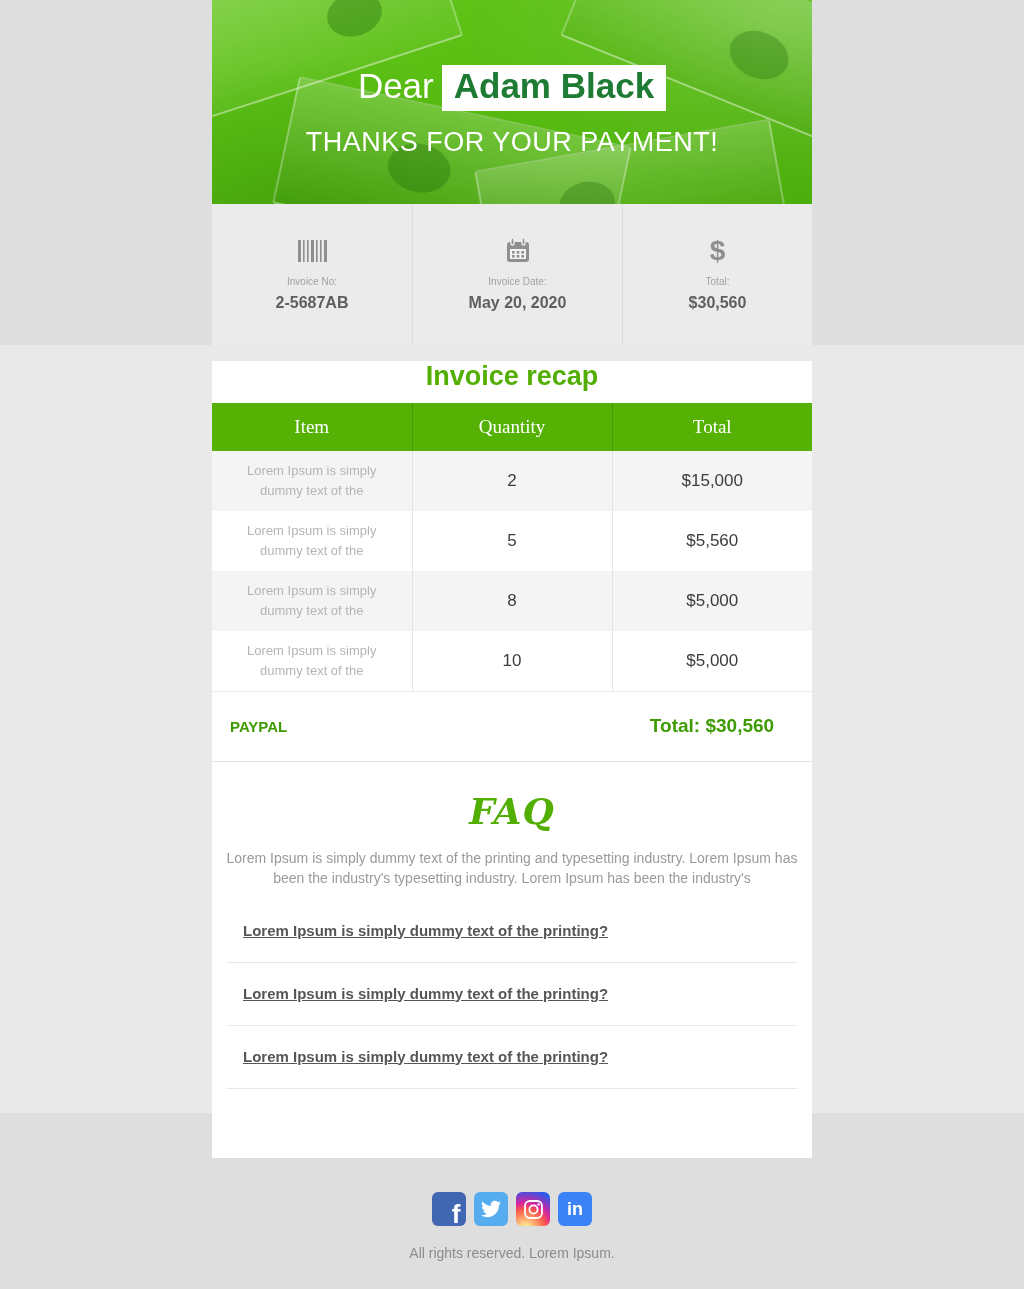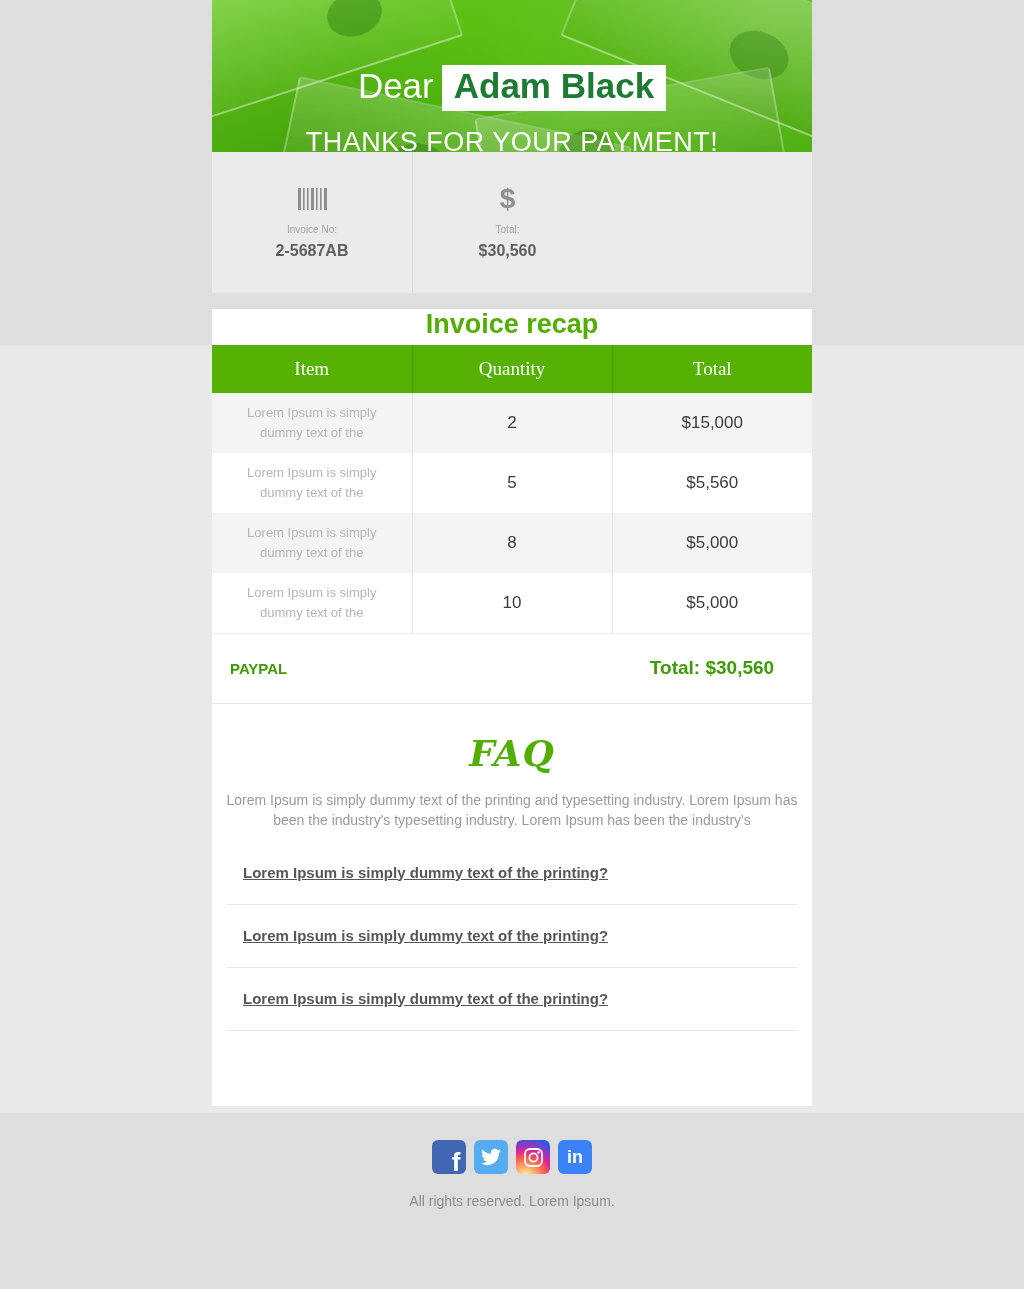--- a/index.html
+++ b/index.html
@@ -12,21 +12,21 @@
     overflow:hidden;
   }
   .band-middle {
     position:absolute; left:0; top:345px; width:1024px; height:768px;
     background:#e9e9e9; z-index:0;
   }
   .email { position:relative; z-index:1; width:600px; margin:0 auto; }
 
   
   .hero {
-    height:152px; position:relative; overflow:hidden; text-align:center;
+    height:204px; position:relative; overflow:hidden; text-align:center;
     background:
       radial-gradient(ellipse 420px 240px at 15% 110%, rgba(20,90,0,0.25), transparent 70%),
       radial-gradient(ellipse 420px 240px at 92% 10%, rgba(255,255,255,0.14), transparent 70%),
       linear-gradient(160deg, #64c61c 0%, #58bd11 45%, #4cae0c 100%);
   }
   .bill { position:absolute; border:2px solid rgba(255,255,255,0.28); border-radius:3px; }
   .bill-a {
     width:300px; height:120px; left:-60px; top:-35px; transform:rotate(-18deg);
     background: radial-gradient(ellipse 46px 36px at 68% 55%, rgba(25,100,5,0.35) 60%, transparent 61%),
                 linear-gradient(180deg, rgba(255,255,255,0.22), rgba(255,255,255,0.04));
@@ -63,21 +63,21 @@
   .meta-col:first-child { border-left:none; }
   .meta-col-1 { width:200px; } .meta-col-2 { width:210px; } .meta-col-3 { width:190px; }
   .meta-icon { height:28px; display:flex; align-items:center; justify-content:center; color:#8f8f8f; }
   .dollar-glyph { font-size:28px; font-weight:bold; color:#8f8f8f; line-height:28px; }
   .meta-label { margin-top:11px; font-size:10px; color:#a2a2a2; }
   .meta-value { margin-top:7px; font-size:16px; font-weight:bold; color:#5f5f5f; }
 
   
   .content { background:#ffffff; height:797px; padding-bottom:55px; }
   .recap-title {
-    margin:16px 0 5px; text-align:center;
+    margin:16px 0 11px; text-align:center;
     font-size:27px; line-height:31px; font-weight:bold; color:#53ae02;
   }
   table.recap { width:100%; border-collapse:collapse; table-layout:fixed; }
   table.recap th {
     height:48px; background:#55b204; color:#ffffff;
     font-family:"Liberation Serif", serif; font-weight:normal; font-size:19px;
     border-right:1px solid rgba(0,0,0,0.14);
   }
   table.recap th:last-child { border-right:none; }
   table.recap td {
@@ -153,20 +153,40 @@
           <rect x="11" y="1" width="1.6" height="22"></rect>
           <rect x="15" y="1" width="3" height="22"></rect>
           <rect x="20" y="1" width="1.6" height="22"></rect>
           <rect x="24" y="1" width="1.6" height="22"></rect>
           <rect x="28" y="1" width="3" height="22"></rect>
         </svg>
       </div>
       <div class="meta-label">Invoice No:</div>
       <div class="meta-value">2-5687AB</div>
     </div>
+    <div class="meta-col meta-col-2">
+      <div class="meta-icon">
+        <svg width="28" height="28" viewBox="0 0 28 28">
+          <rect x="3" y="5" width="22" height="20" rx="3" fill="#8f8f8f"></rect>
+          <rect x="7" y="1" width="3" height="7" rx="1.5" fill="#8f8f8f" stroke="#ebebeb" stroke-width="1.4"></rect>
+          <rect x="18" y="1" width="3" height="7" rx="1.5" fill="#8f8f8f" stroke="#ebebeb" stroke-width="1.4"></rect>
+          <rect x="6" y="12" width="16" height="10" fill="#ffffff" opacity="0.9"></rect>
+          <g fill="#8f8f8f">
+            <rect x="8" y="14" width="2.6" height="2.6"></rect>
+              <rect x="12.7" y="14" width="2.6" height="2.6"></rect>
+              <rect x="17.4" y="14" width="2.6" height="2.6"></rect>
+            <rect x="8" y="18" width="2.6" height="2.6"></rect>
+              <rect x="12.7" y="18" width="2.6" height="2.6"></rect>
+              <rect x="17.4" y="18" width="2.6" height="2.6"></rect>
+          </g>
+        </svg>
+      </div>
+      <div class="meta-label">Invoice Date:</div>
+      <div class="meta-value">May 20, 2020</div>
+    </div>
     <div class="meta-col meta-col-3">
       <div class="meta-icon">
           <span class="dollar-glyph">$</span>
         </div>
       <div class="meta-label">Total:</div>
       <div class="meta-value">$30,560</div>
     </div>
   </div>
 
   <div class="content">

